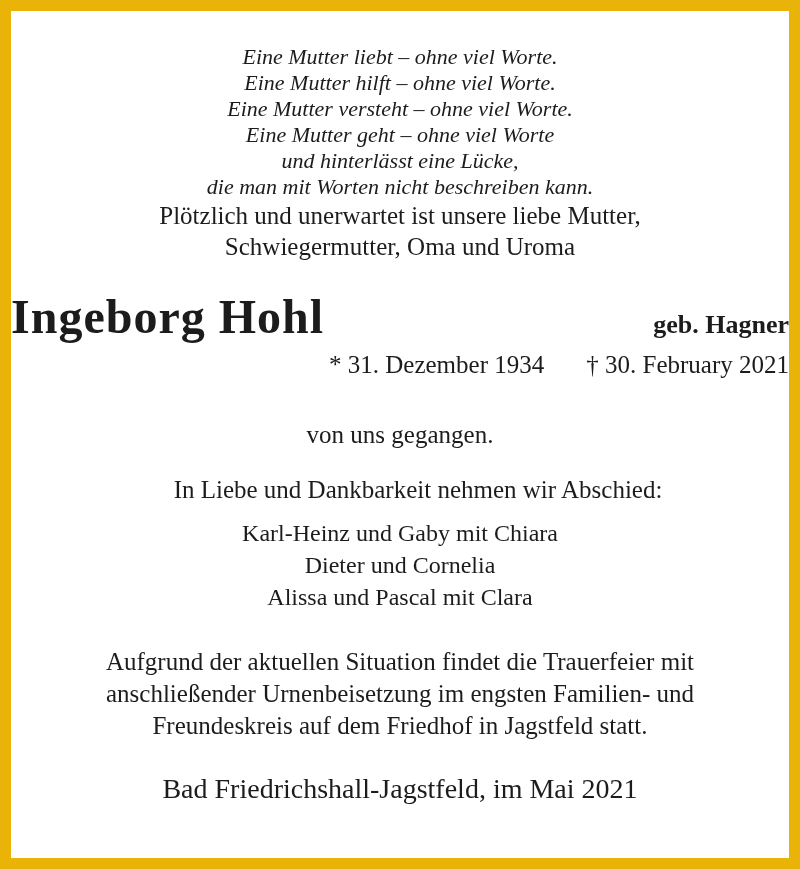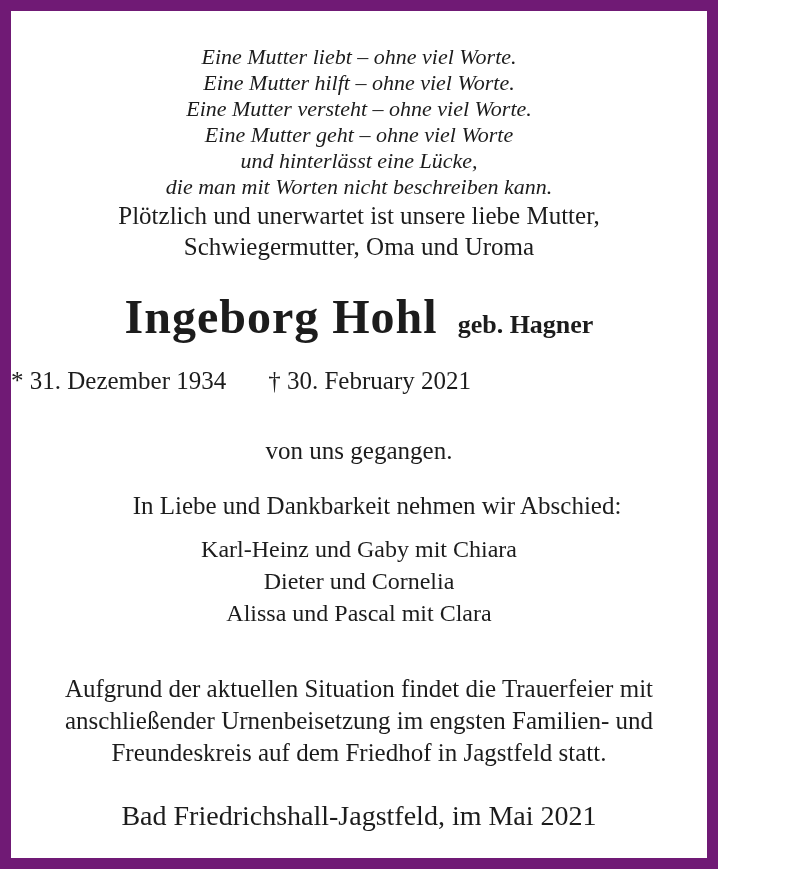--- a/index.html
+++ b/index.html
@@ -1,23 +1,23 @@
 <!DOCTYPE html>
 <html><head>
 <meta charset="utf-8">
 <style>
   * { margin: 0; padding: 0; box-sizing: border-box; }
   html, body {
     width: 800px;
     font-family: "Liberation Serif", serif;
   }
   .page {
-    width: 718px;
+    width: 800px;
     height: 869px;
-    background: #701a75;
+    background: #eab308;
     padding: 11px;
   }
   .sheet {
     width: 100%;
     height: 100%;
     background: #ffffff;
     color: #1c1c1c;
     text-align: center;
     padding-top: 33px;
     overflow: hidden;
@@ -27,61 +27,60 @@
     font-size: 22px;
     line-height: 26px;
   }
   .intro {
     font-size: 25px;
     line-height: 31px;
   }
   .name-row {
     margin-top: 30px;
     display: flex;
-    justify-content: center;
+    justify-content: space-between;
     align-items: baseline;
     gap: 20px;
     line-height: 50px;
   }
   .deceased-name {
     font-size: 48px;
     font-weight: bold;
     letter-spacing: 1px;
   }
   .maiden-name {
     font-size: 26px;
     font-weight: bold;
   }
   .dates {
-    margin-top: 16px;
     font-size: 25px;
     line-height: 30px;
     display: flex;
-    justify-content: flex-start;
+    justify-content: flex-end;
     gap: 42px;
   }
   .passing {
     margin-top: 40px;
     font-size: 25px;
     line-height: 30px;
   }
   .farewell {
     margin-top: 25px;
     font-size: 25px;
     line-height: 30px;
     margin-left: 36px;
   }
   .family {
     margin-top: 12px;
     font-size: 24px;
     font-weight: normal;
     line-height: 32px;
   }
   .info {
-    margin-top: 44px;
+    margin-top: 33px;
     font-size: 25px;
     line-height: 32px;
   }
   .place-date {
     margin-top: 32px;
     font-size: 28px;
     line-height: 30px;
   }
 </style>
 </head>

